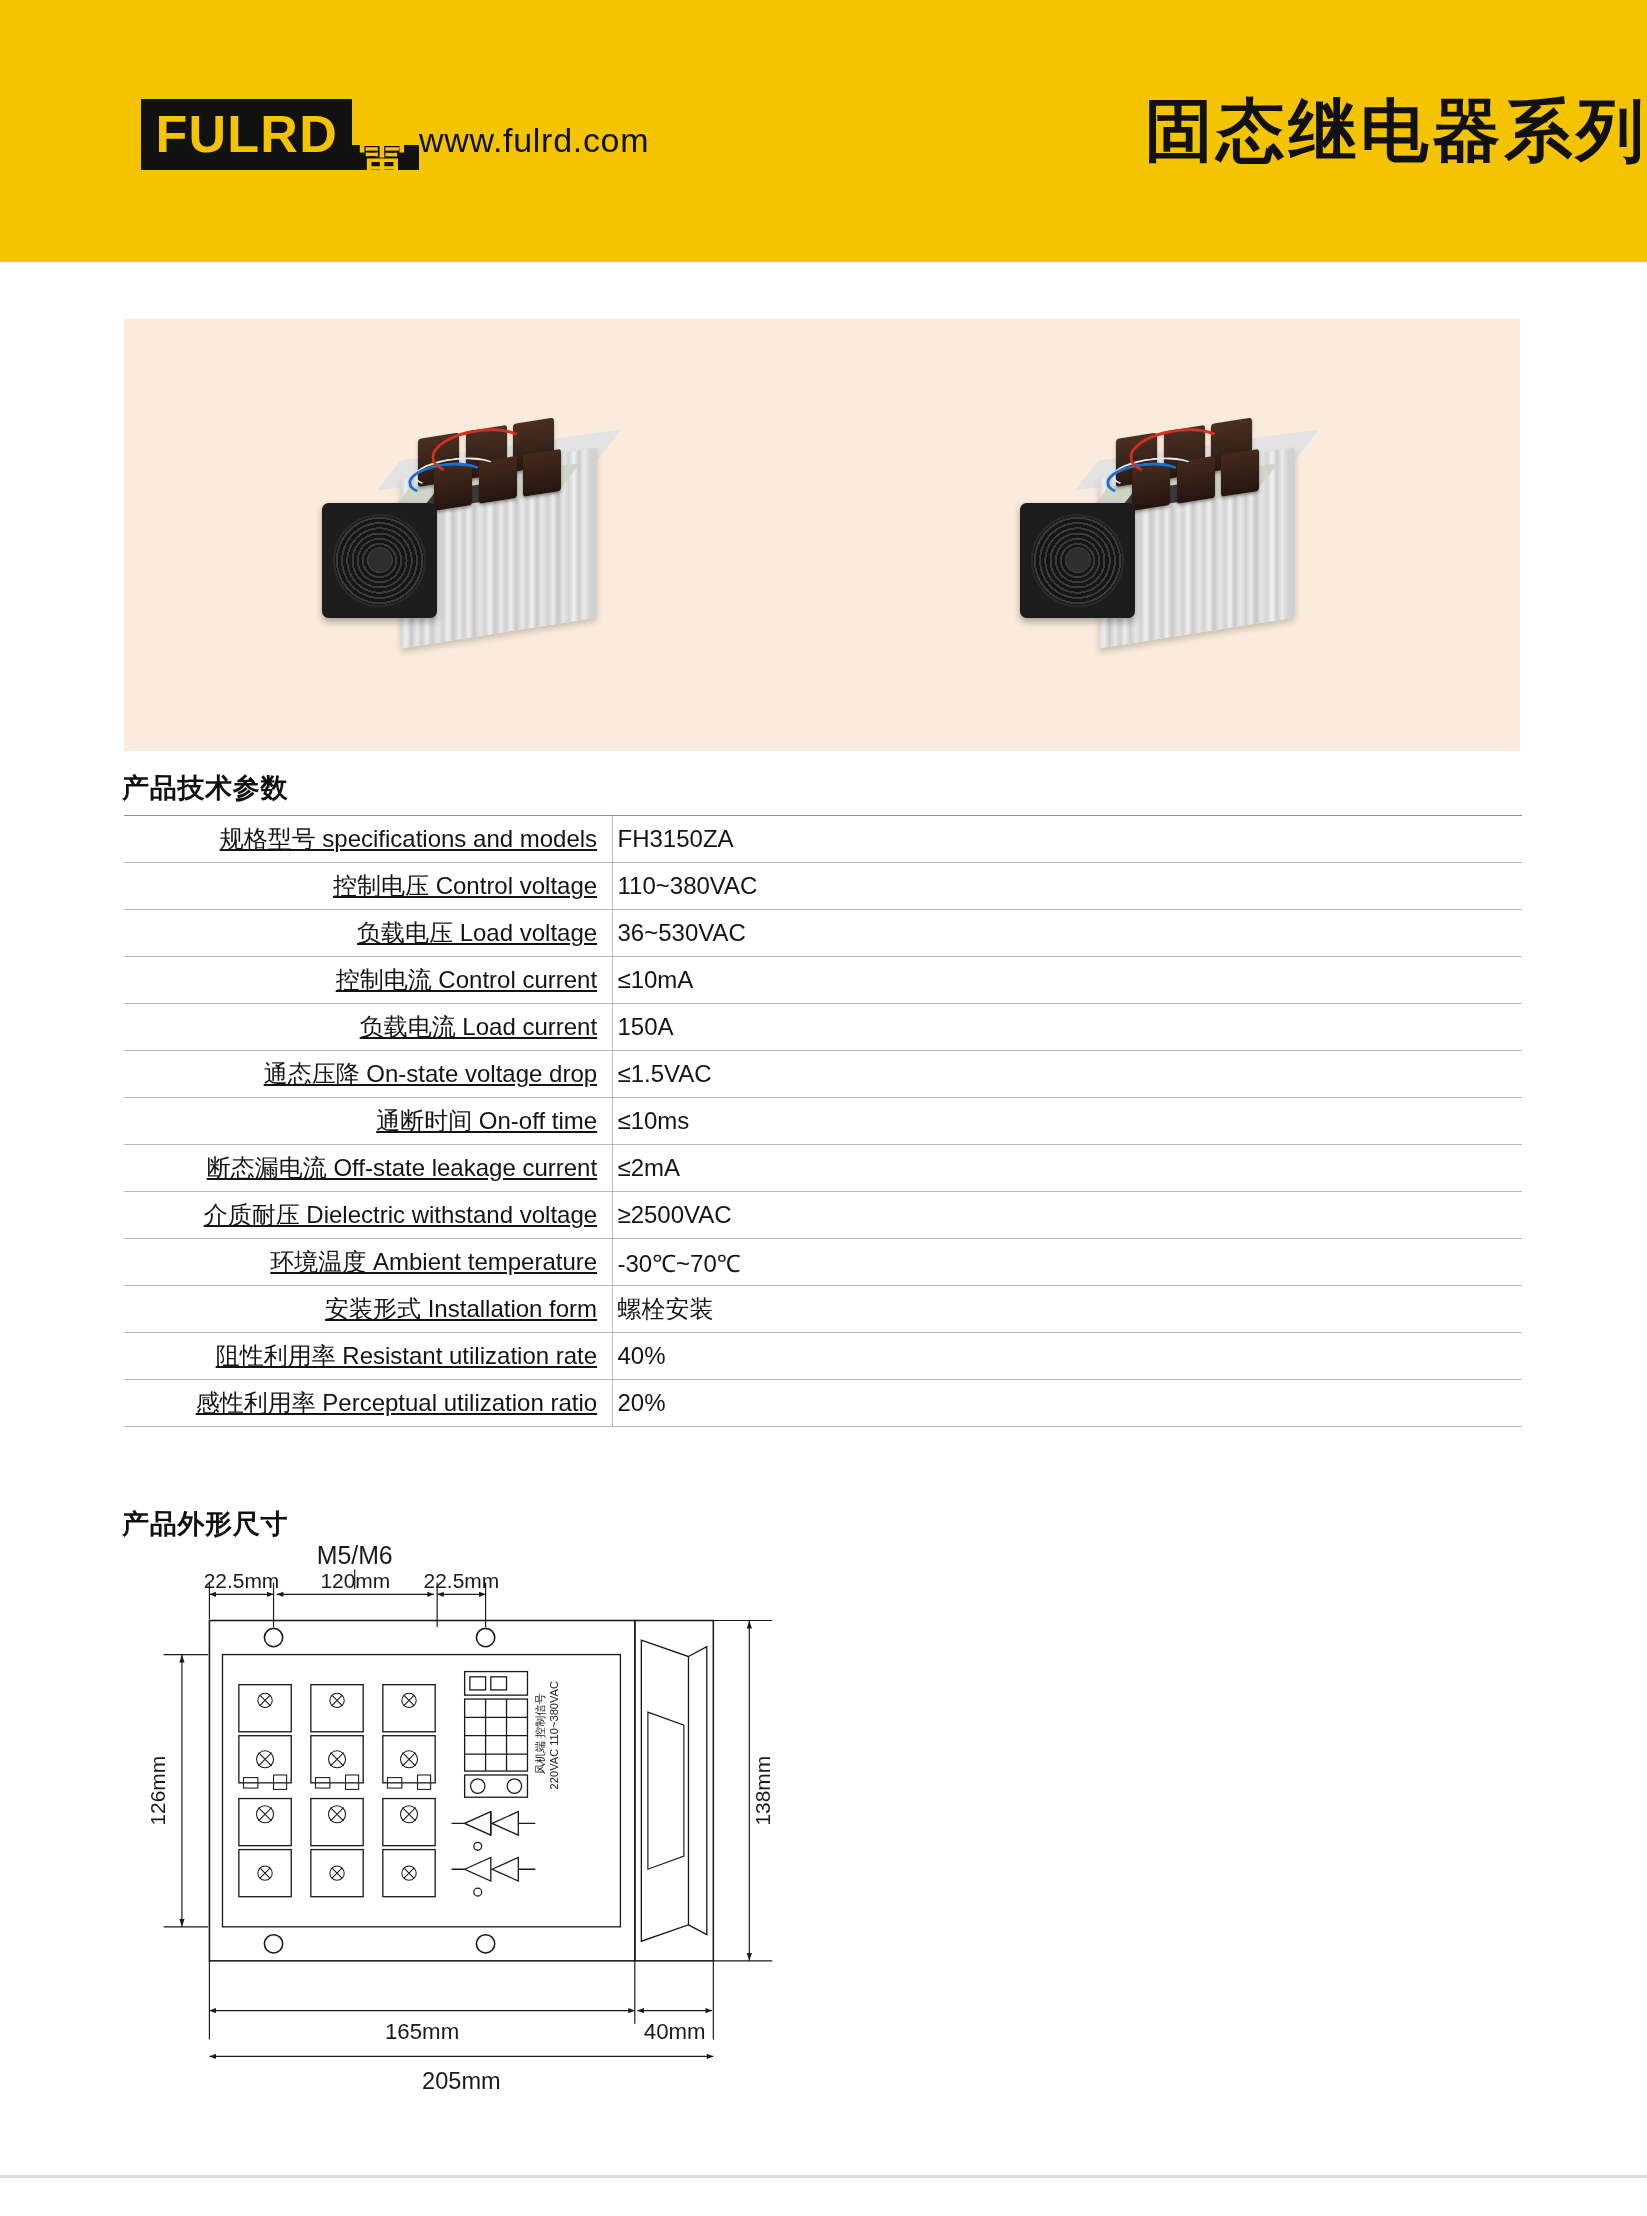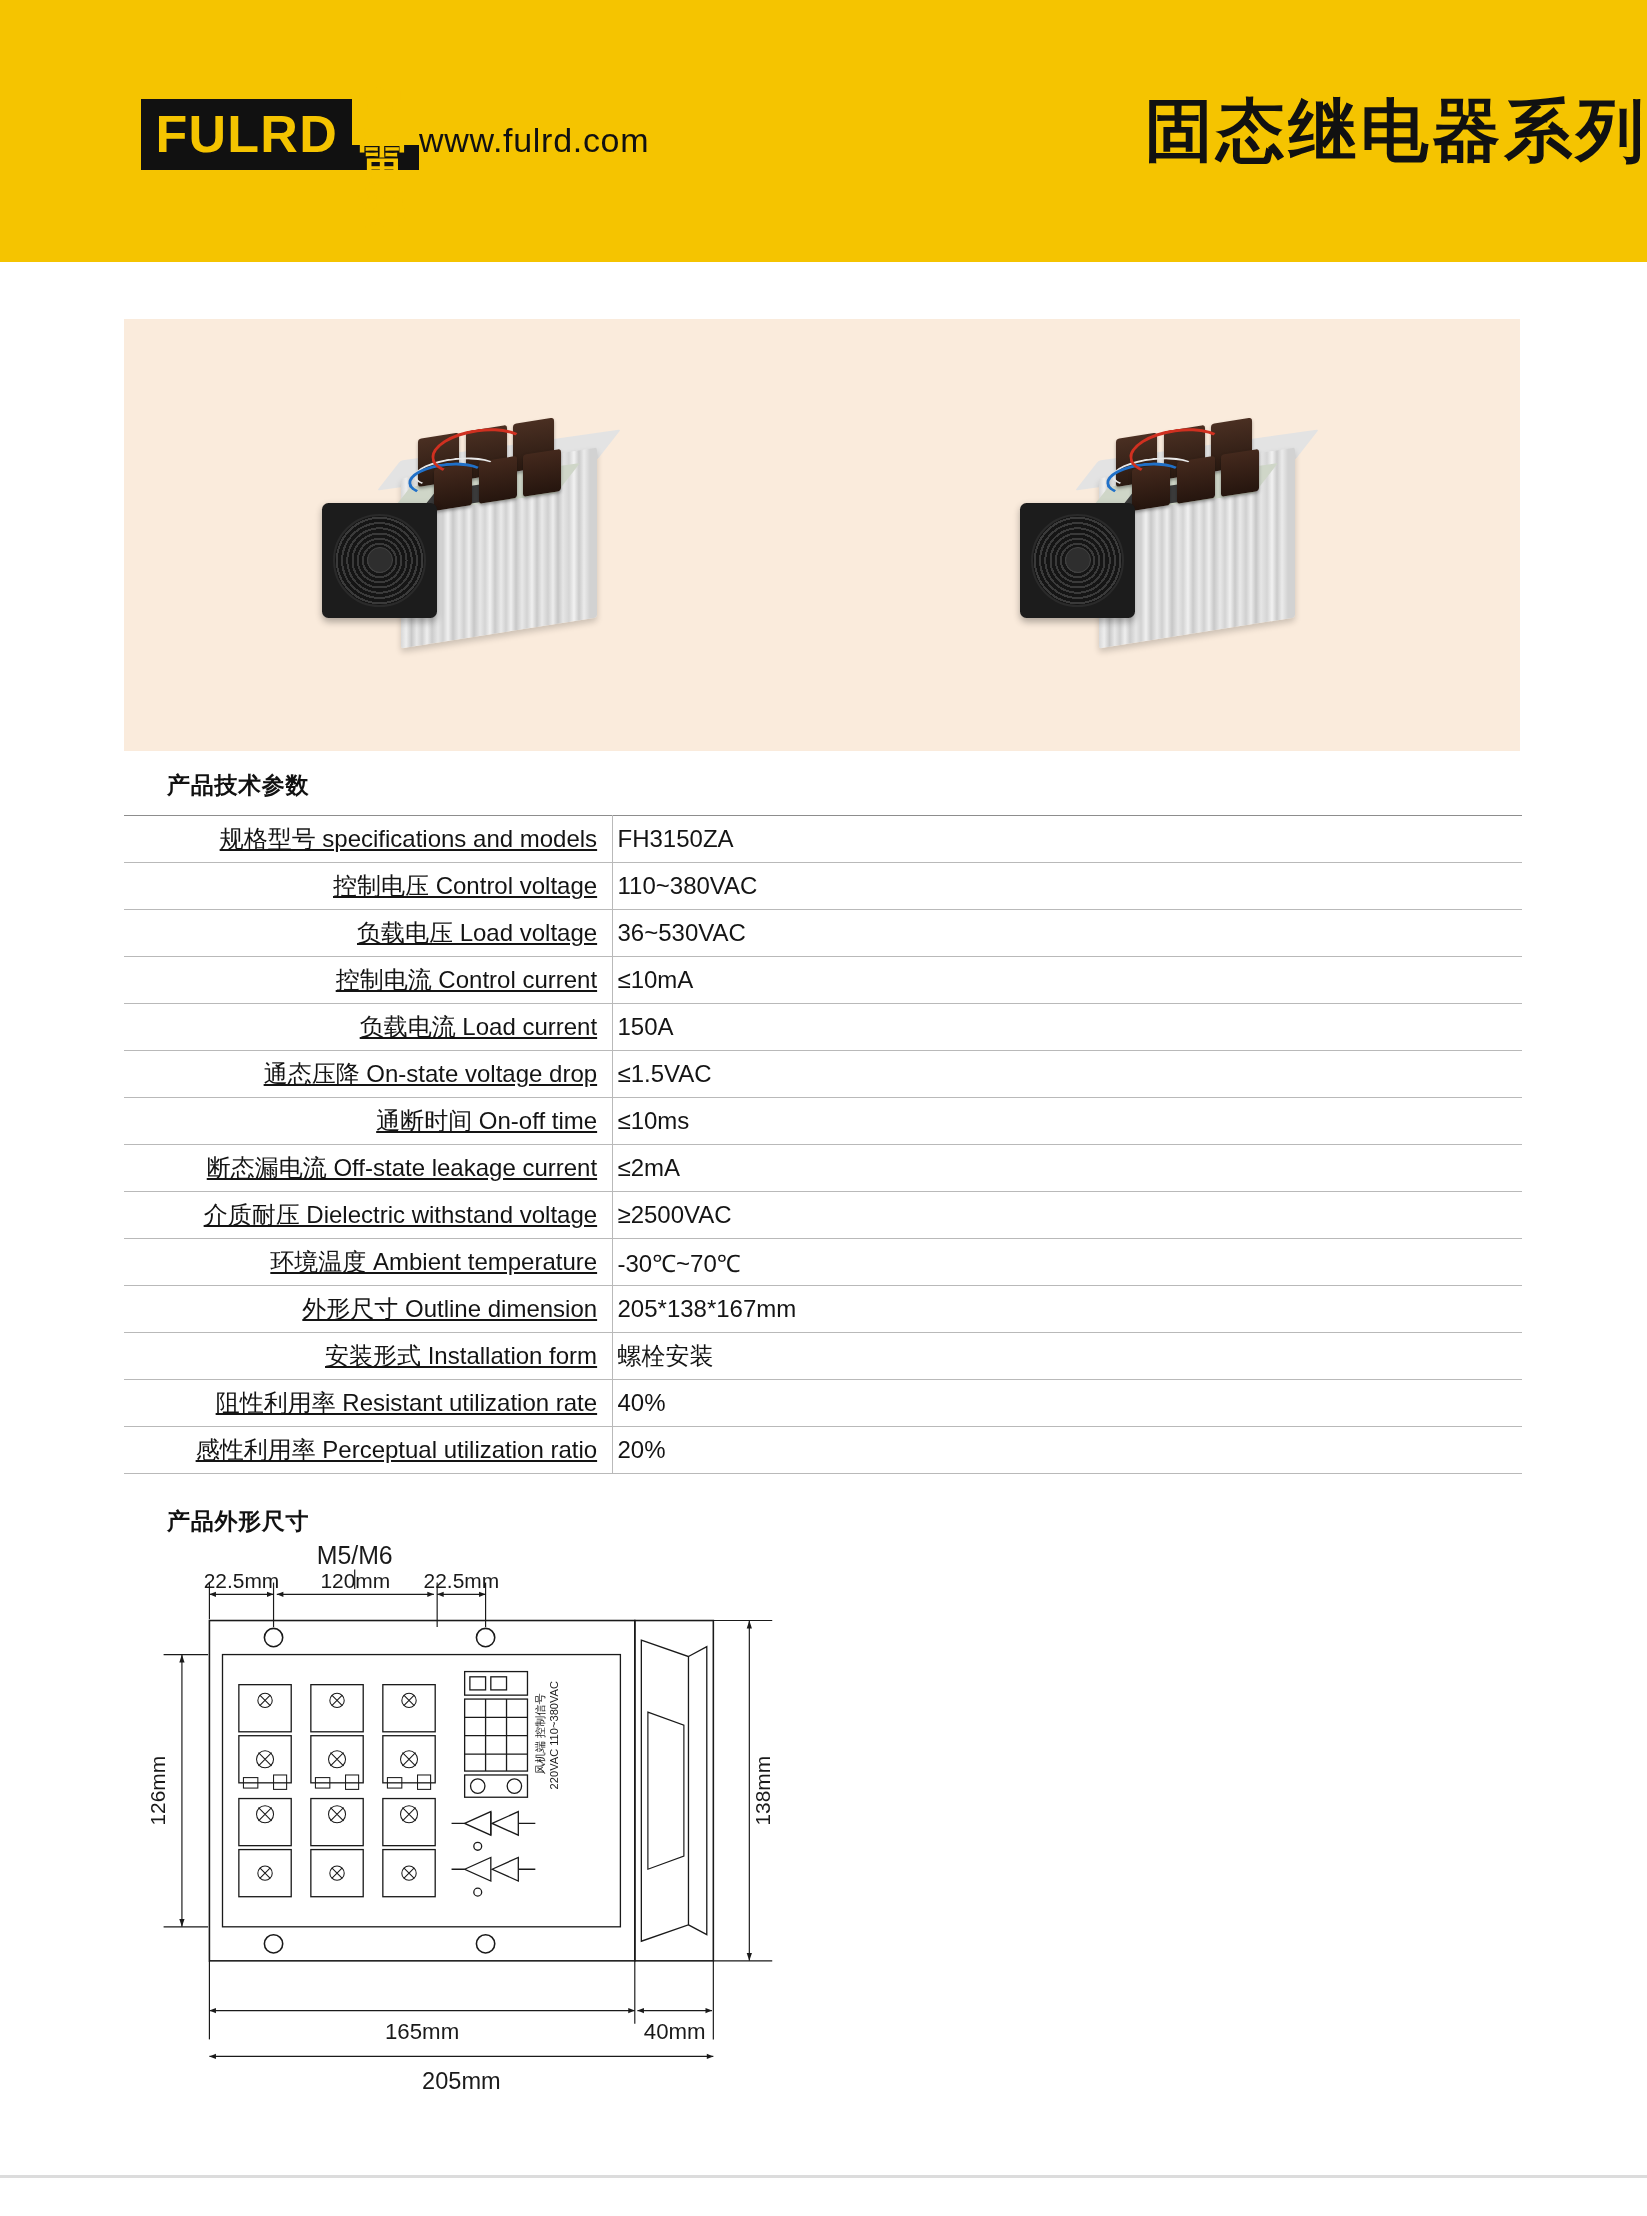--- a/index.html
+++ b/index.html
@@ -247,25 +247,24 @@
   .bracket {
     position: absolute;
     background: #c9b23a;
     border-radius: 1.3px;
   }
   .bracket-a { left: 77px; top: 128px; width: 22px; height: 9.2px; transform: rotate(-9deg);}
   .bracket-b { left: 77px; top: 208px; width: 22px; height: 9.2px; transform: rotate(-9deg);}
 
   
   .section-title {
-    font-size: 23px;
+    font-size: 27px;
     font-weight: bold;
     color: #111;
     letter-spacing: 0.7px;
-    margin-left: 45px;
   }
   #spec-title { position: absolute; left: 122px; top: 770px; }
   #dim-title  { position: absolute; left: 122px; top: 1506px; }
 
   
   .spec-table {
     position: absolute;
     left: 124px;
     top: 815px;
     width: 1398px;
@@ -426,24 +425,20 @@
     </tr>
     <tr>
       <td class="label">介质耐压 Dielectric withstand voltage</td>
       <td class="value">≥2500VAC</td>
     </tr>
     <tr>
       <td class="label">环境温度 Ambient temperature</td>
       <td class="value">-30℃~70℃</td>
     </tr>
     <tr>
-      <td class="label">外形尺寸 Outline dimension</td>
-      <td class="value">205*138*167mm</td>
-    </tr>
-    <tr>
       <td class="label">安装形式 Installation form</td>
       <td class="value">螺栓安装</td>
     </tr>
     <tr>
       <td class="label">阻性利用率 Resistant utilization rate</td>
       <td class="value">40%</td>
     </tr>
     <tr>
       <td class="label">感性利用率 Perceptual utilization ratio</td>
       <td class="value">20%</td>

